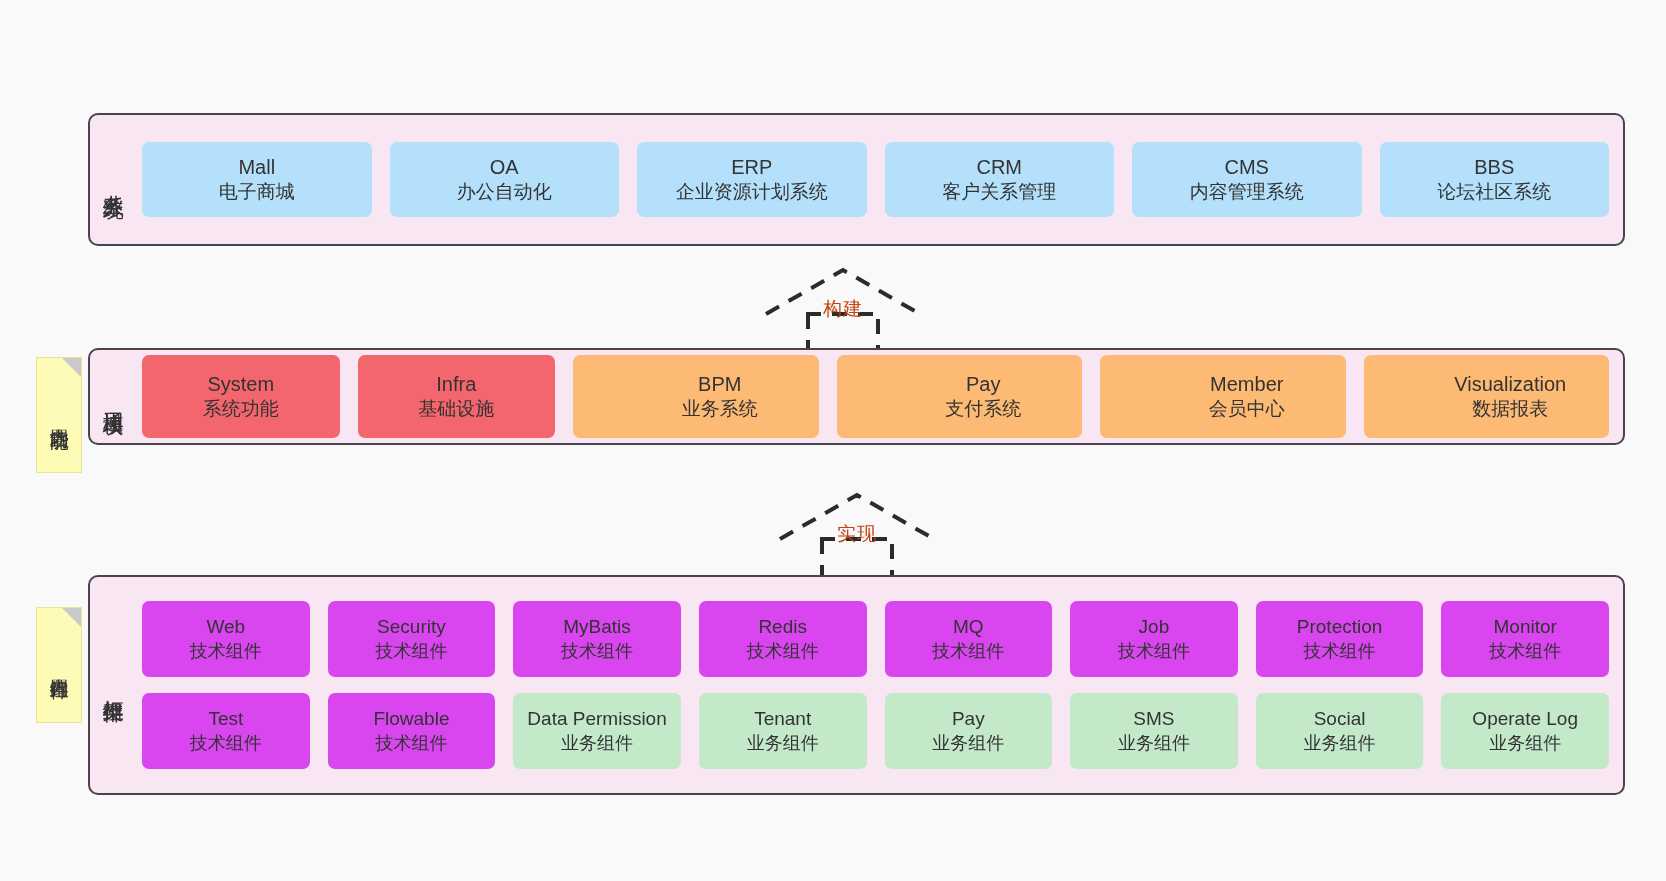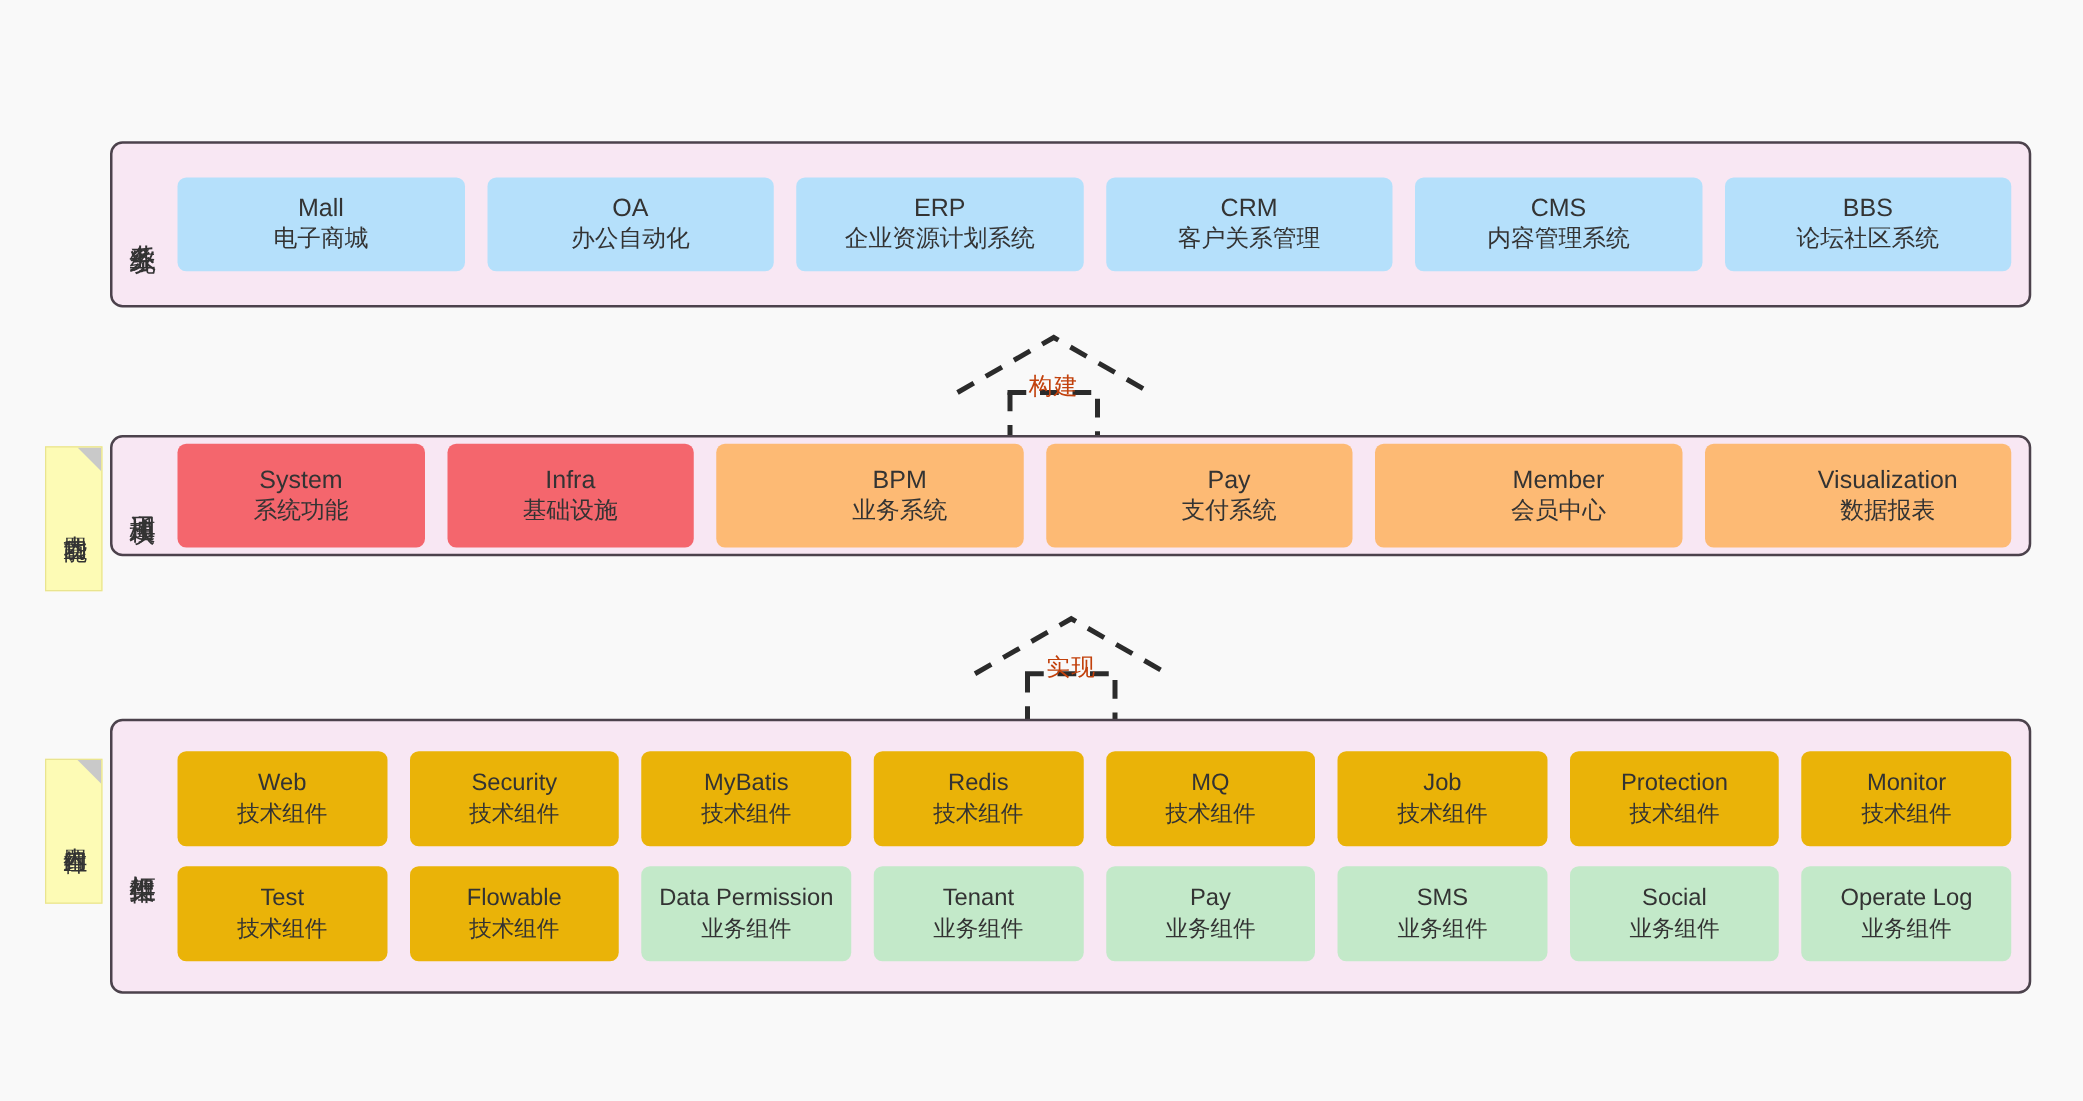--- a/index.html
+++ b/index.html
@@ -79,21 +79,21 @@
   }
   .node .sub {
     font-size: 19px;
   }
   .node.small .title { font-size: 19px; }
   .node.small .sub { font-size: 18px; }
 
   .c-blue        { background: #b5e0fb; }
   .c-red         { background: #f4666d; }
   .c-pink        { background: #fdba74; padding-left: 48px; }
-  .c-green       { background: #eab308; }
+  .c-green       { background: #d946ef; }
   .c-lightgreen  { background: #c3e9c9; }
 
   
   .r-biz   .node { height: 75px; }
   .r-mod   .node { height: 83px; }
   .r-frame .node { height: 76px; }
 
   
   .note {
     position: absolute;

